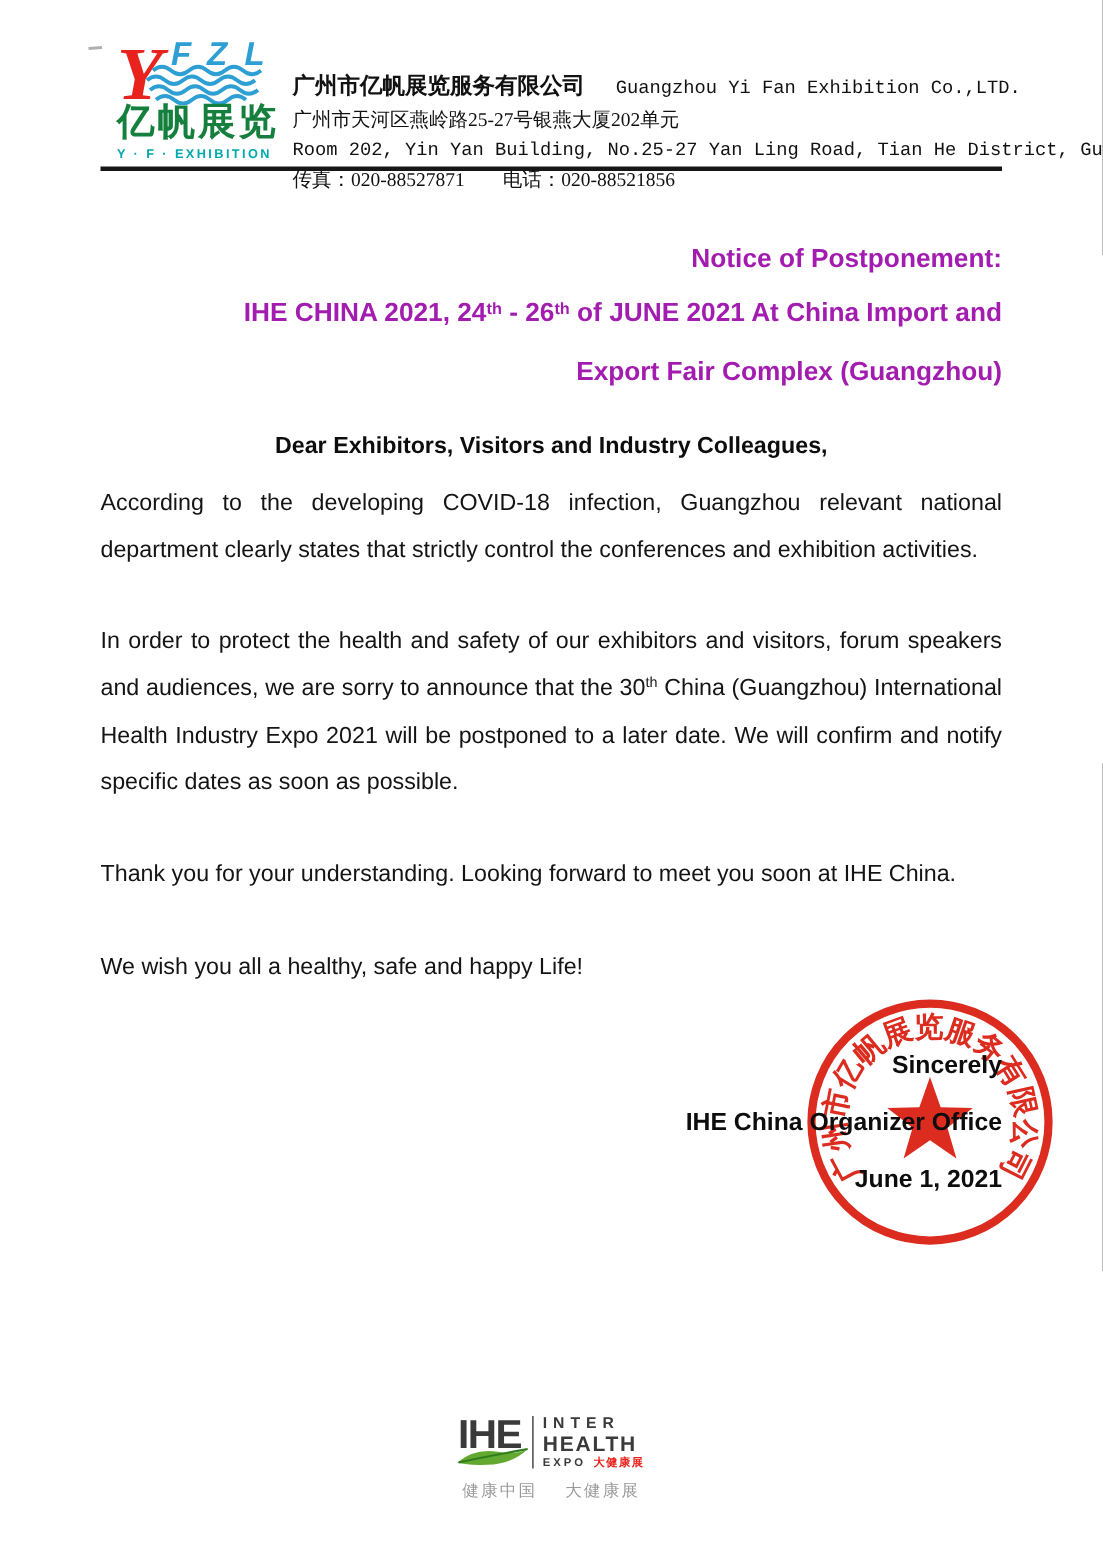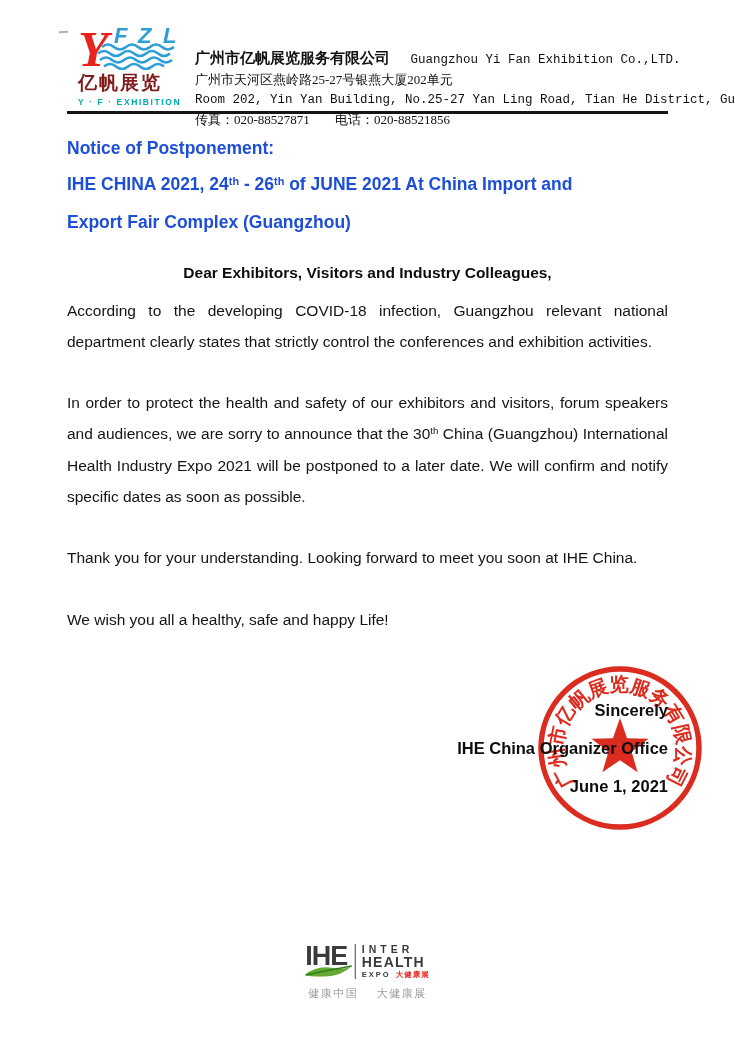--- a/index.html
+++ b/index.html
@@ -19,23 +19,23 @@
   .scan-mark {
     position: absolute; left: 59px; top: 31px;
     width: 9px; height: 2px; background: #b0b0b0;
     transform: rotate(-4deg);
   }
 
   
   .logo-block { position: absolute; left: 78px; top: 24px; width: 110px; }
   .logo-top { display: block; }
   .logo-cn {
-    font-size: 19px; font-weight: bold; color: #7f1d1d;
+    font-size: 25px; font-weight: bold; color: #15803d;
     letter-spacing: 2px; line-height: 26px; white-space: nowrap;
-    font-family: Liberation Serif, serif;
+    font-family: Liberation Mono, monospace;
   }
   .logo-sub {
     font-size: 8.5px; font-weight: bold; color: #00a9ad;
     letter-spacing: 1.6px; line-height: 12px; white-space: nowrap;
   }
 
   
   .header-info { position: absolute; left: 195px; top: 47px; width: 480px; }
   .hline { white-space: nowrap; }
   .hline1 { height: 22px; line-height: 22px; }
@@ -56,22 +56,22 @@
   .phone-label { margin-left: 22px; }
 
   .divider {
     position: absolute; left: 67px; top: 111px;
     width: 601px; height: 3px; background: #161616;
   }
 
   
   .letter { position: absolute; left: 67px; top: 130px; width: 601px; }
   .title {
-    text-align: left; font-weight: bold; color: #1d4ed8;
-    font-size: 17.5px; line-height: 36px;
+    text-align: right; font-weight: bold; color: #a21caf;
+    font-size: 17.5px; line-height: 36px; margin-top: 24px;
   }
   .sup {
     font-size: 0.62em; position: relative; top: -0.42em;
     vertical-align: baseline; font-weight: inherit;
   }
   .salutation {
     margin-top: 18px; margin-bottom: 8px;
     font-weight: bold; font-size: 15.5px; line-height: 30px; color: #0d0d0d; text-align: center;
   }
   .para {

